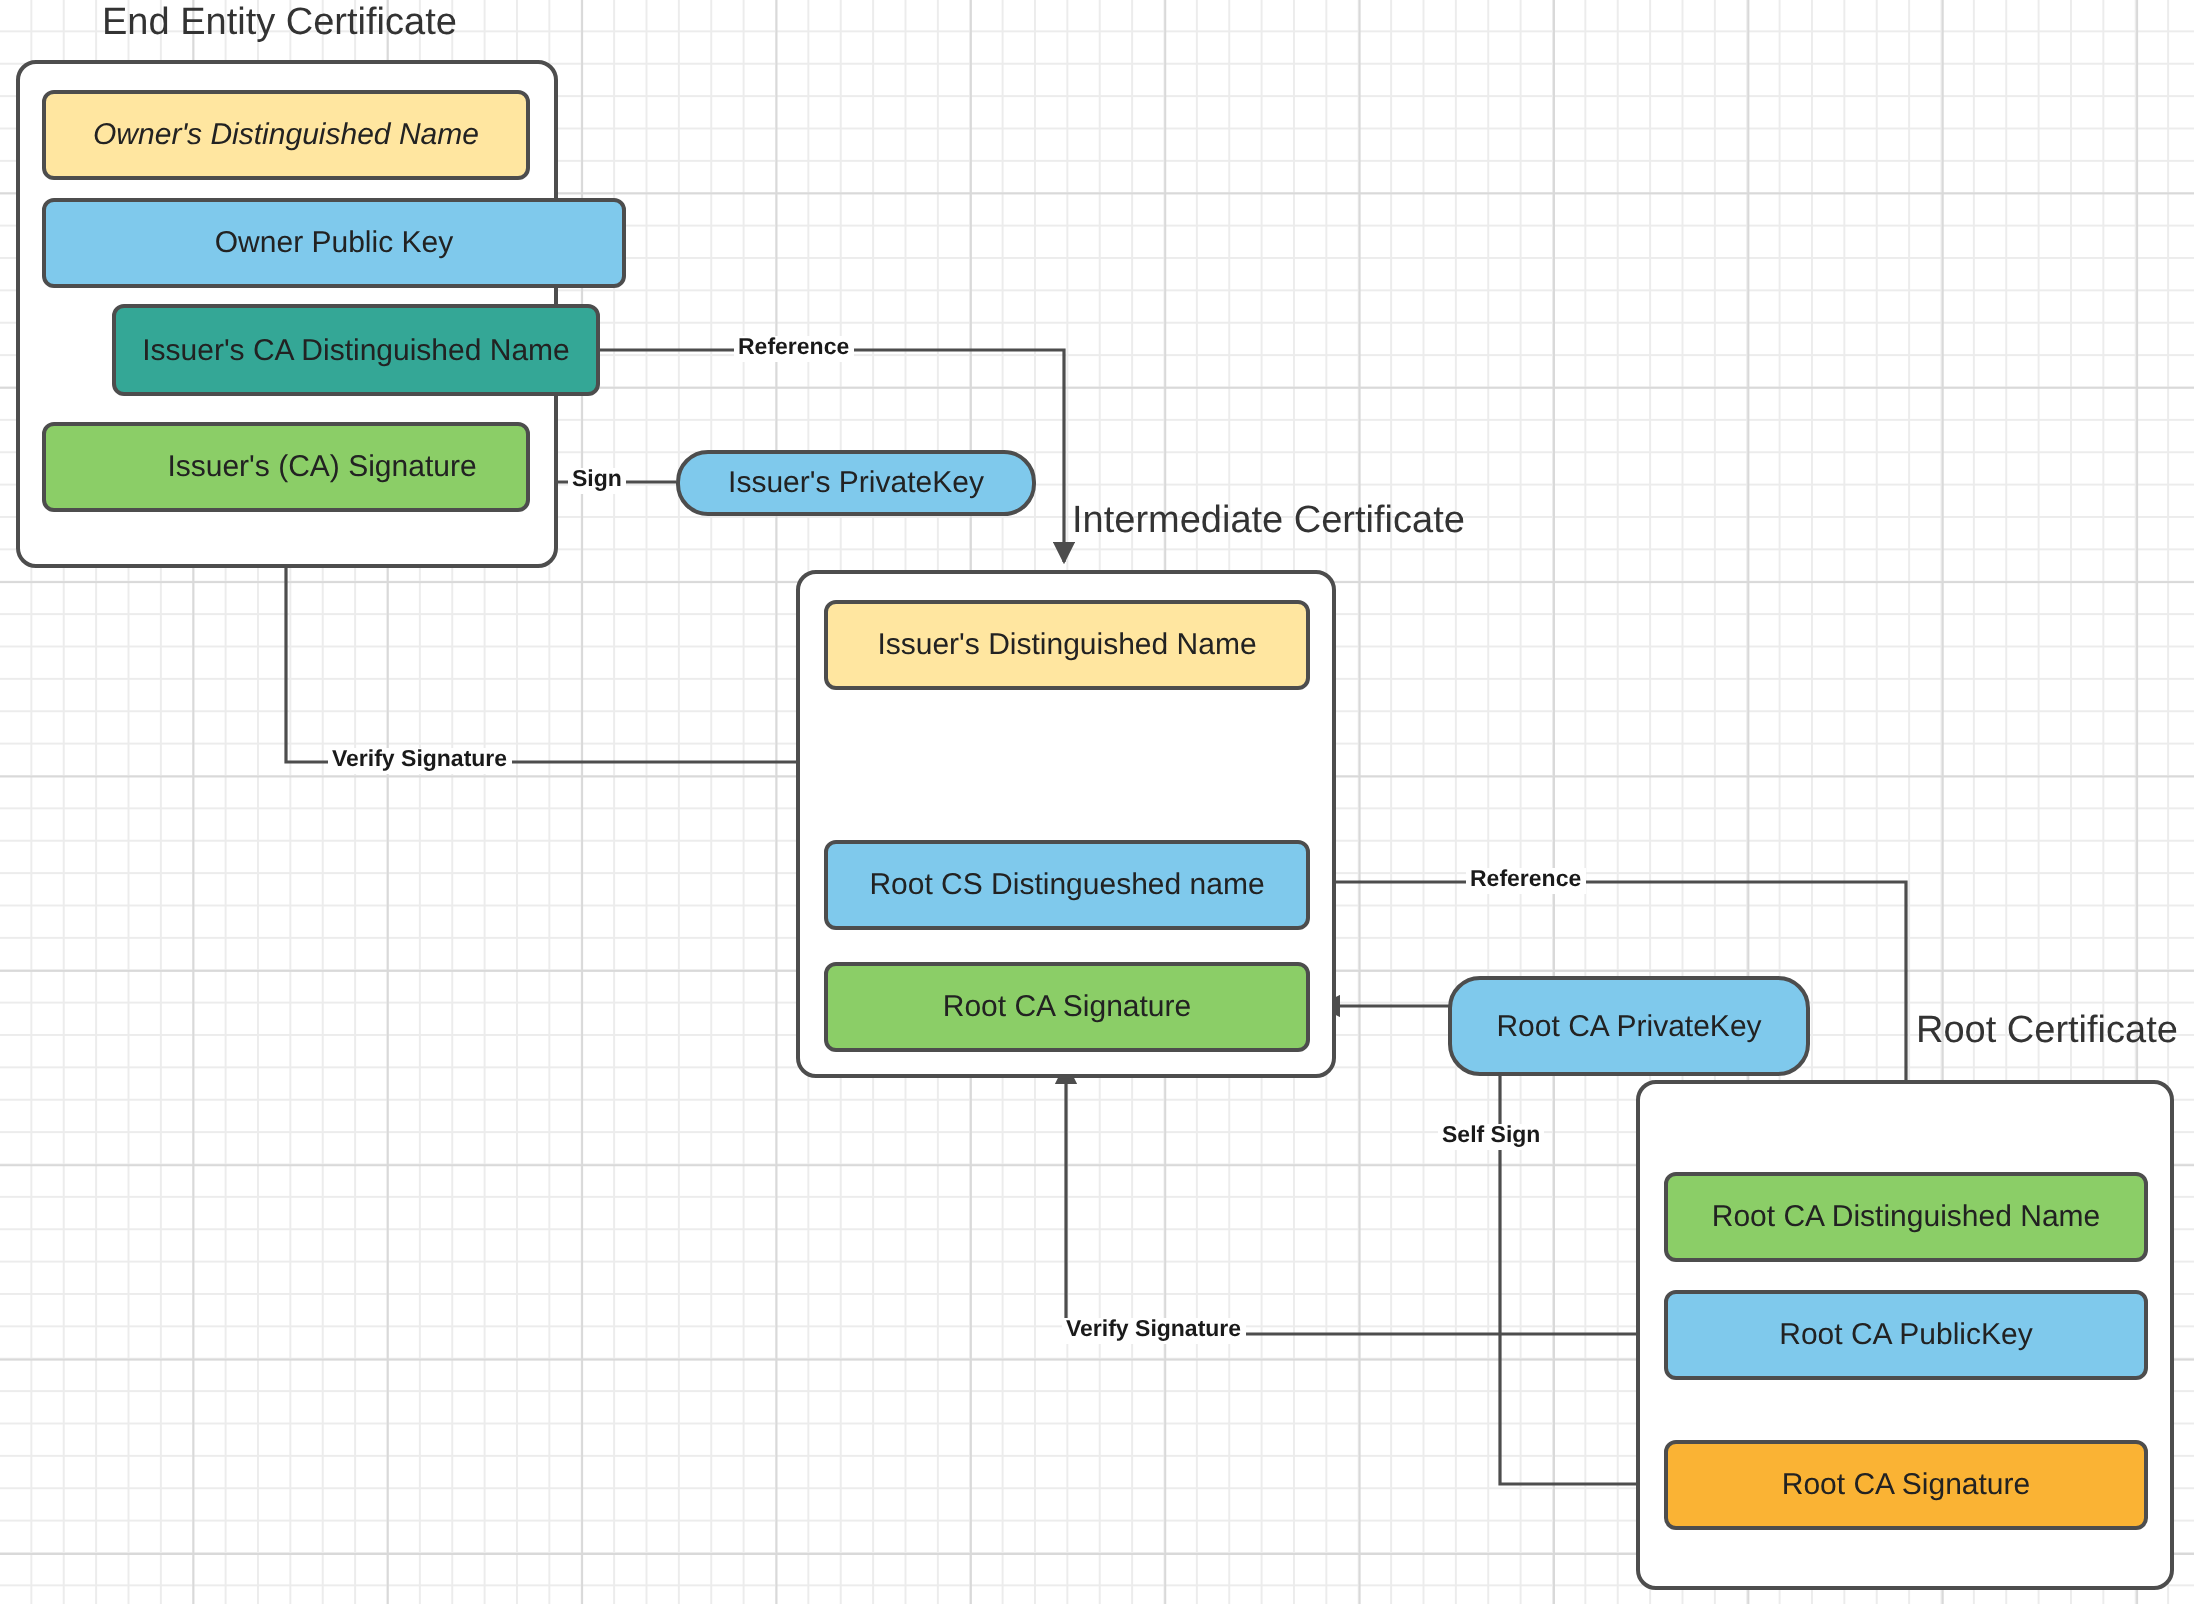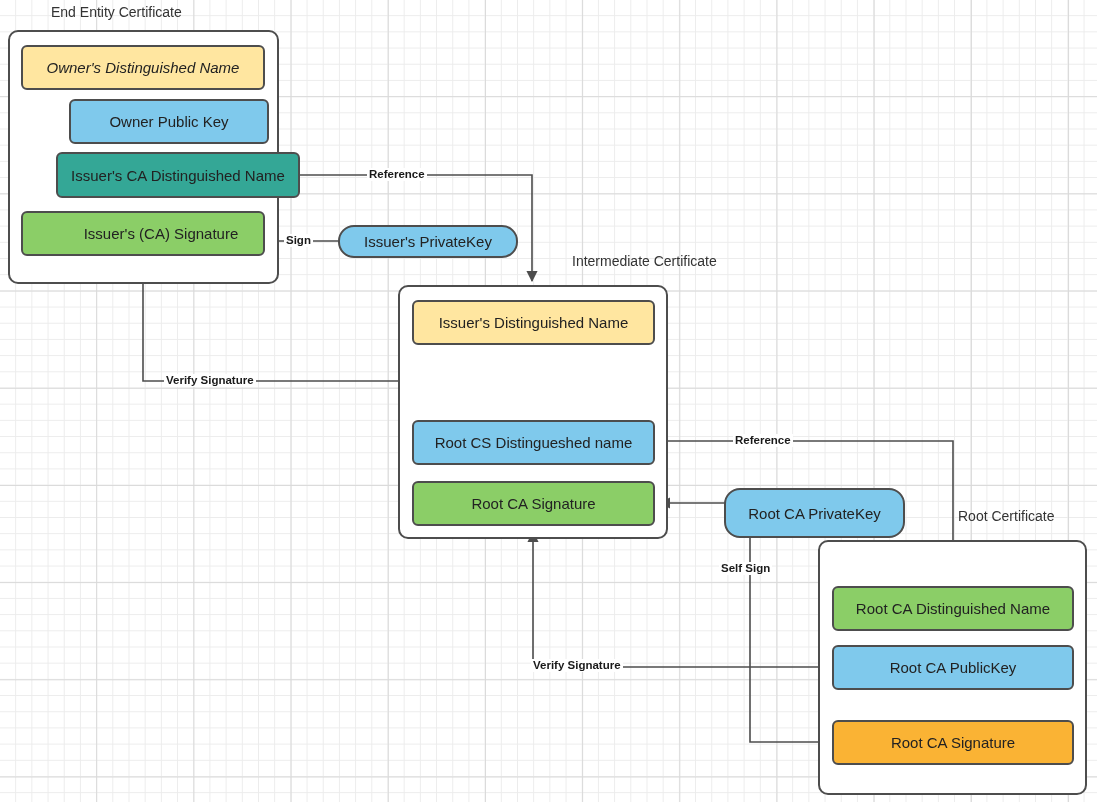--- a/index.html
+++ b/index.html
@@ -41,21 +41,21 @@
   }
   .container-box {
     position: absolute;
     background: #ffffff;
     border: 2px solid #4d4d4d;
     border-radius: 10px;
     box-sizing: border-box;
   }
   .group-title {
     position: absolute;
-    font-size: 14px;
+    font-size: 19px;
     color: #333333;
     white-space: nowrap;
     line-height: 18px;
   }
   .field-box {
     position: absolute;
     box-sizing: border-box;
     border: 2px solid #4d4d4d;
     border-radius: 6px;
     display: flex;
@@ -116,29 +116,29 @@
 
     <path d="M 832 667 L 533 667 L 533 532" fill="none" stroke="#4d4d4d" stroke-width="1.6" marker-end="url(#arrow)"></path>
   </svg>
 
   <div class="group-title" style="left:51px; top:3px;">End Entity Certificate</div>
 
   <div class="container-box" style="left:8px; top:30px; width:271px; height:254px;"></div>
 
   <div class="field-box" style="left:21px; top:45px; width:244px; height:45px; background:#FFE6A0;font-style:italic;">Owner's Distinguished Name</div>
 
-  <div class="field-box" style="left:21px; top:99px; width:200px; height:45px; background:#7FC9EC;margin-left:48px;">Owner Public  Key</div>
+  <div class="field-box" style="left:21px; top:99px; width:292px; height:45px; background:#7FC9EC;">Owner Public  Key</div>
 
   <div class="field-box" style="left:21px; top:152px; width:244px; height:46px; background:#34A796;margin-left:35px;">Issuer's CA Distinguished Name</div>
 
   <div class="field-box" style="left:21px; top:211px; width:244px; height:45px; background:#8BCE67;padding-left:42px;">Issuer's (CA) Signature</div>
 
   <div class="key-box" style="left:338px; top:225px; width:180px; height:33px; background:#7FC9EC;">Issuer's PrivateKey</div>
 
-  <div class="group-title" style="left:572px; top:252px;text-align:center;">Intermediate Certificate</div>
+  <div class="group-title" style="left:536px; top:252px;text-align:center;">Intermediate Certificate</div>
 
   <div class="container-box" style="left:398px; top:285px; width:270px; height:254px;"></div>
 
   <div class="field-box" style="left:412px; top:300px; width:243px; height:45px; background:#FFE6A0;">Issuer's Distinguished Name</div>
 
 
   <div class="field-box" style="left:412px; top:420px; width:243px; height:45px; background:#7FC9EC;">Root CS Distingueshed name</div>
 
   <div class="field-box" style="left:412px; top:481px; width:243px; height:45px; background:#8BCE67;">Root CA Signature</div>
 

